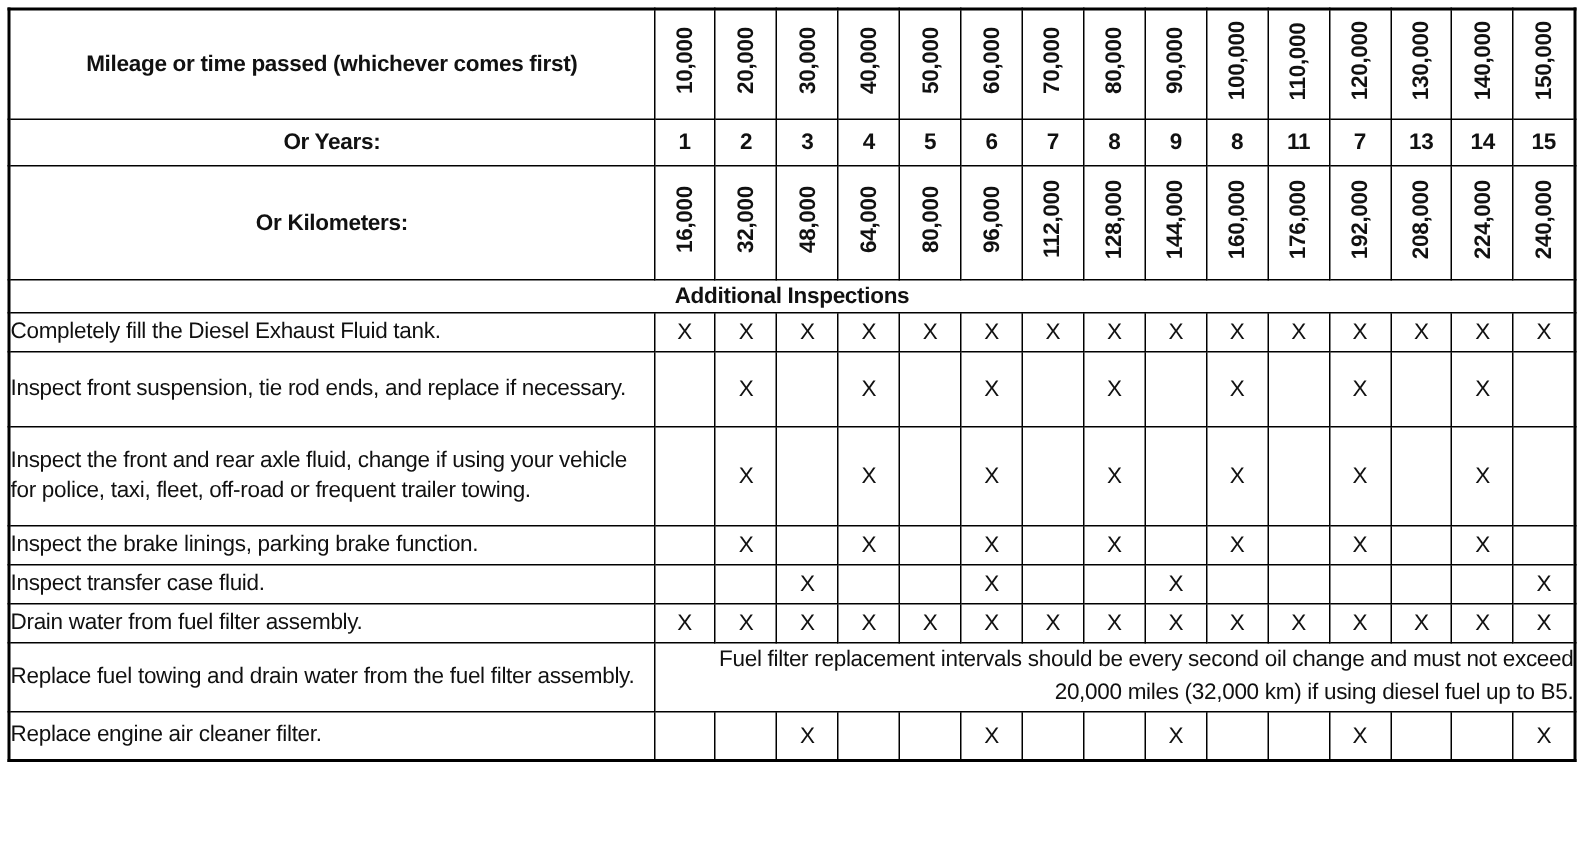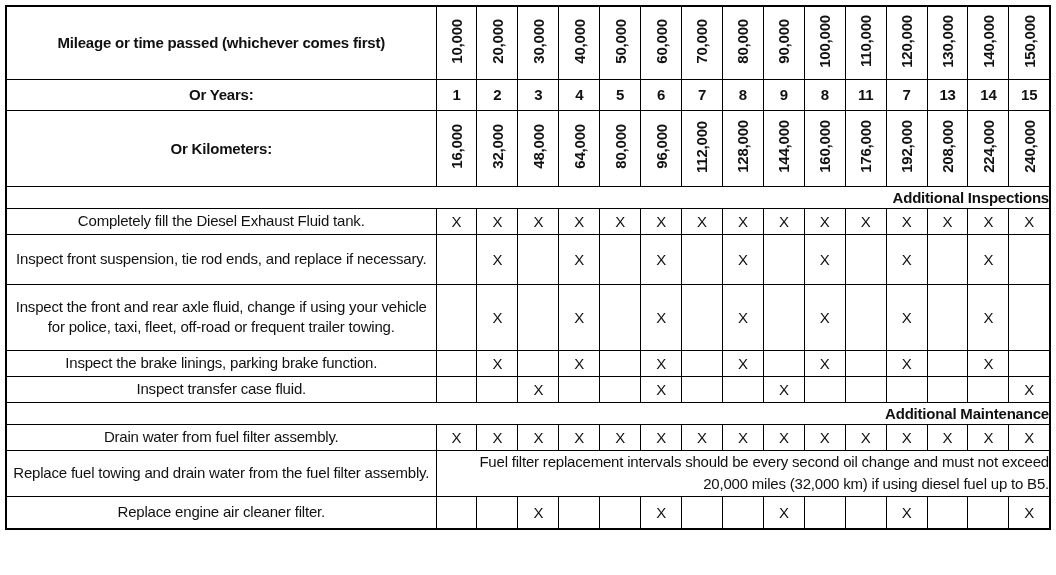--- a/index.html
+++ b/index.html
@@ -54,27 +54,27 @@
   }
   td.num-cell {
     text-align: center;
     vertical-align: middle;
     font-weight: bold;
   }
   
   tr.r-section { height: 22px; }
   td.section-title {
     font-weight: bold;
-    text-align: right;
+    text-align: center;
     vertical-align: middle;
     padding: 1px 6px;
   }
   
   td.task-label {
-    text-align: center;
+    text-align: left;
     vertical-align: middle;
     padding: 2px 7px;
     line-height: 1.35;
   }
   td.mark-cell {
     text-align: center;
     vertical-align: middle;
     font-weight: normal;
   }
   td.note-cell {
@@ -248,23 +248,20 @@
           <td class="mark-cell"></td>
           <td class="mark-cell"></td>
           <td class="mark-cell">X</td>
           <td class="mark-cell"></td>
           <td class="mark-cell"></td>
           <td class="mark-cell"></td>
           <td class="mark-cell"></td>
           <td class="mark-cell"></td>
           <td class="mark-cell">X</td>
         </tr>
-        <tr class="r-section">
-          <td class="section-title" colspan="16">Additional Maintenance</td>
-        </tr>
         <tr class="r-task" style="height: 26px;">
           <td class="task-label">Drain water from fuel filter assembly.</td>
           <td class="mark-cell">X</td>
           <td class="mark-cell">X</td>
           <td class="mark-cell">X</td>
           <td class="mark-cell">X</td>
           <td class="mark-cell">X</td>
           <td class="mark-cell">X</td>
           <td class="mark-cell">X</td>
           <td class="mark-cell">X</td>

